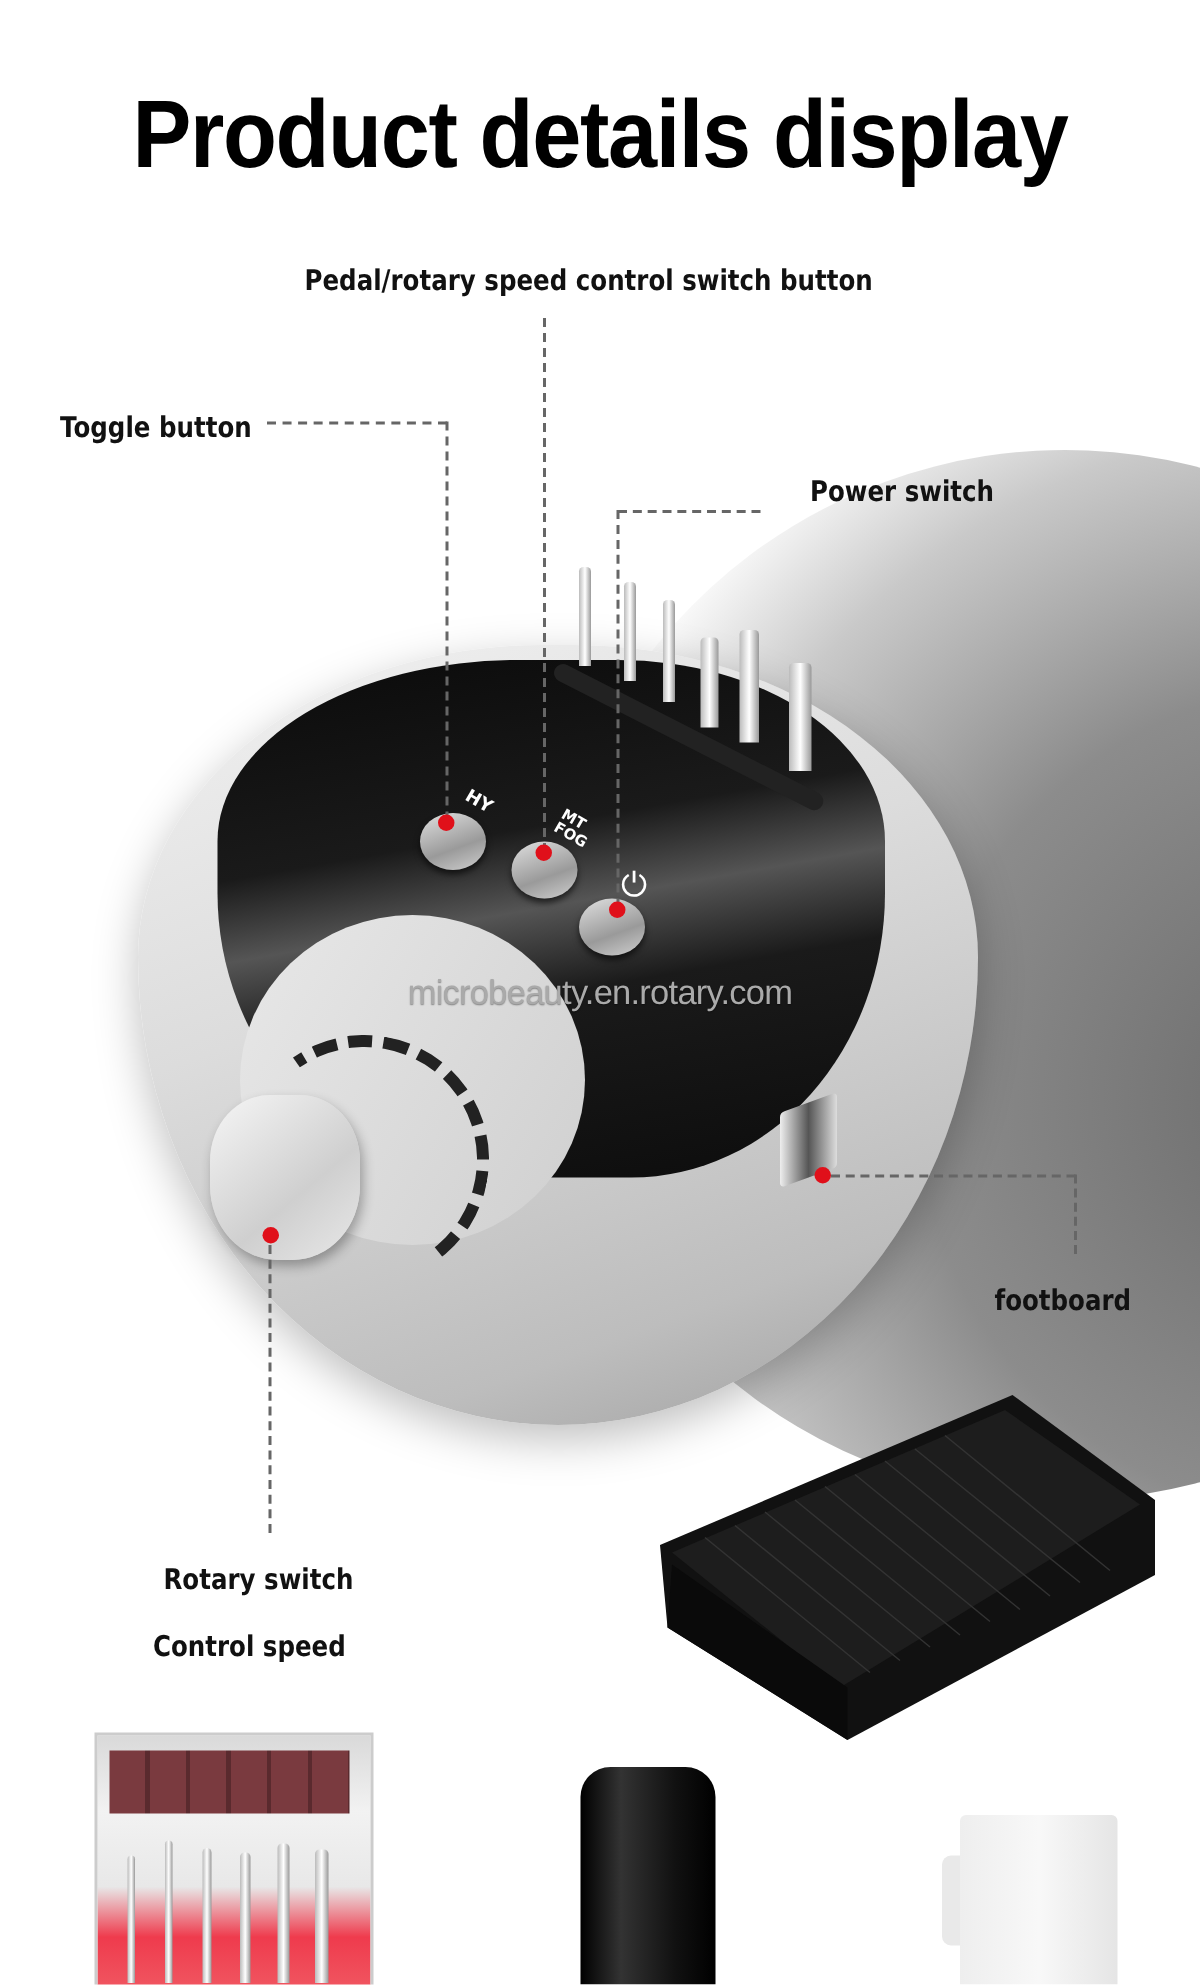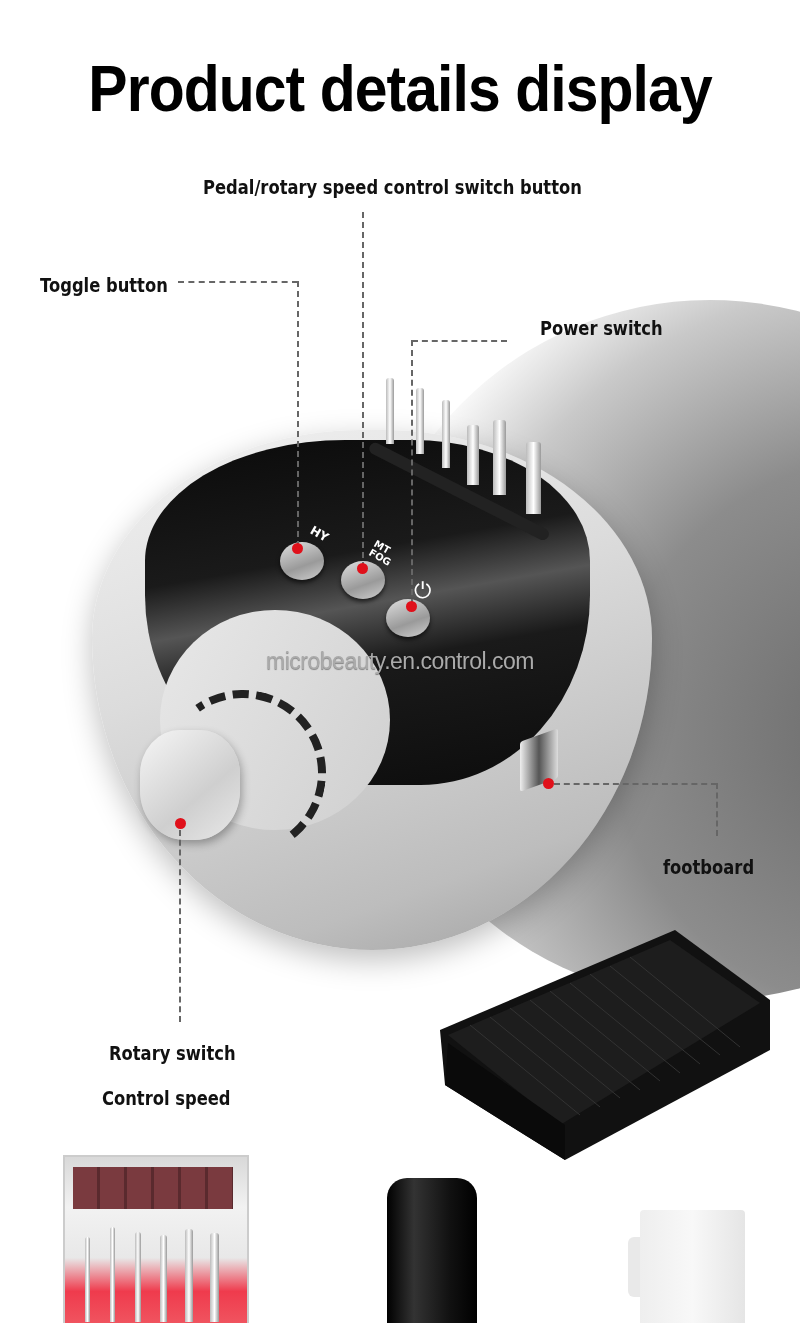--- a/index.html
+++ b/index.html
@@ -48,21 +48,21 @@
 <div class="abs bit" style="left:493px;top:420px;width:13px;height:75px;"></div>
 <div class="abs bit" style="left:526px;top:442px;width:15px;height:72px;"></div>
 
 <div class="abs btn-round" style="left:280px;top:542px;"></div>
 <div class="abs btn-text" style="left:310px;top:527px;">HY</div>
 <div class="abs btn-round" style="left:341px;top:561px;"></div>
 <div class="abs btn-text" style="left:370px;top:545px;font-size:10px;width:30px;line-height:10px;">MT FOG</div>
 <div class="abs btn-round" style="left:386px;top:599px;"></div>
 <div class="abs" style="left:414px;top:578px;color:#fff;font-size:22px;font-family:'DejaVu Sans',sans-serif;">⏻</div>
 
-<div class="abs watermark">microbeauty.en.control.com</div>
+<div class="abs watermark">microbeauty.en.rotary.com</div>
 
 <div class="abs dial-ring"></div>
 <div class="abs knob"></div>
 
 <div class="abs port"></div>
 
 <div class="abs label" style="left:203px;top:176px;">Pedal/rotary speed control switch button</div>
 <div class="abs dash-v" style="left:362px;top:212px;height:356px;"></div>
 <div class="abs dot" style="left:357px;top:563px;"></div>
 

